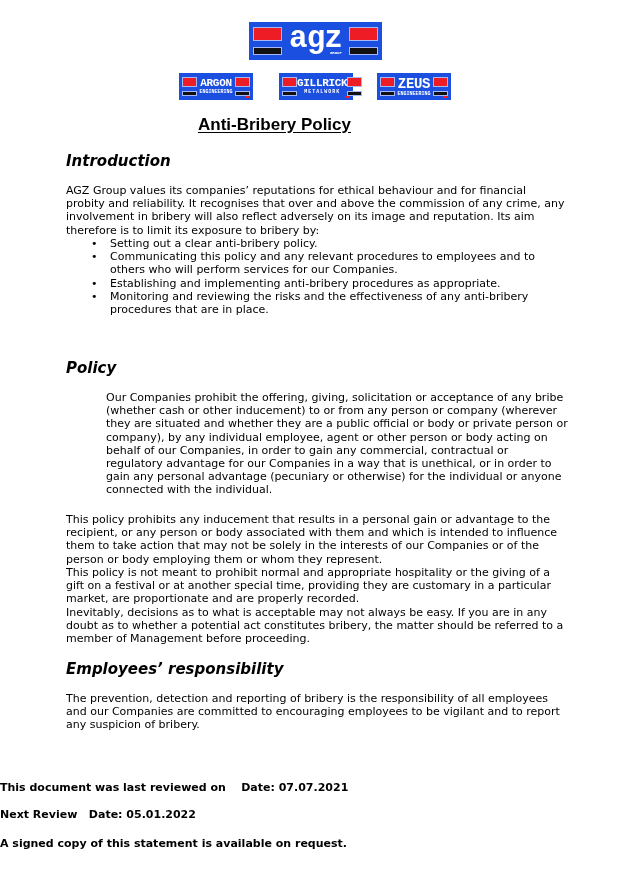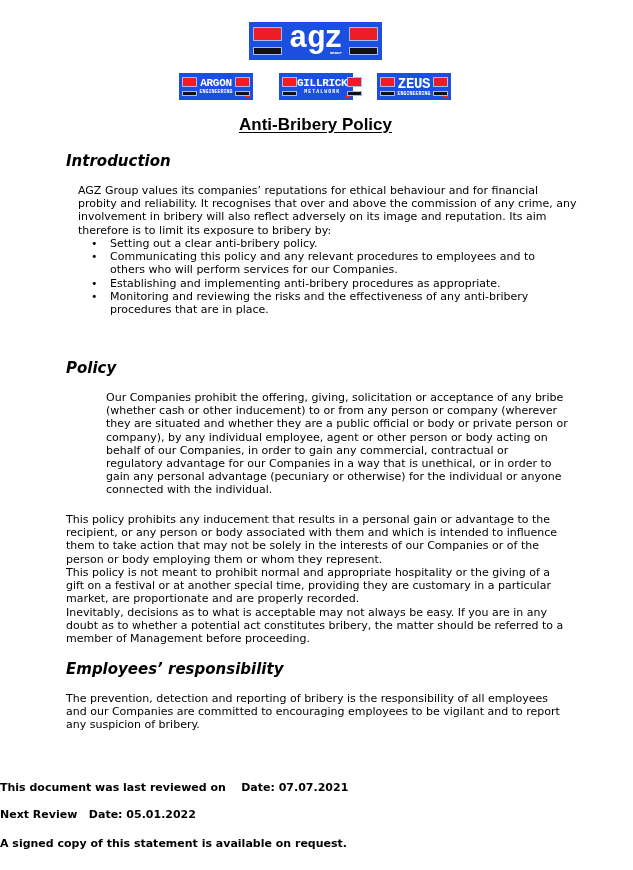--- a/index.html
+++ b/index.html
@@ -28,21 +28,21 @@
     .sub-logo .wordmark { font-size: 11px; letter-spacing: -0.3px; text-align: right; }
     .sub-logo .sub { font-size: 5px; margin-top: 1px; letter-spacing: 0px; }
     .sub-logo .tm { position: absolute; right: 3px; bottom: 2px; width: 5px; height: 2px; background: #ee1c25; }
     #logo-argon { left: 179px; }
     #logo-gillrick { left: 279px; }
     #logo-zeus { left: 377px; }
 
     .title {
       position: absolute; top: 115px; left: 0; width: 549px; text-align: center;
       font-family: "Liberation Sans", sans-serif; font-weight: bold; font-size: 17px;
-      text-decoration: underline; text-underline-offset: 2px; padding-left: 41px;
+      text-decoration: underline; text-underline-offset: 2px;
     }
     .heading {
       position: absolute; left: 66px; font-weight: bold; font-style: italic; font-size: 15px;
     }
     .para {
       position: absolute; font-size: 11px; line-height: 13.2px; margin: 0;
     }
     .bullets { position: absolute; left: 66px; top: 237px; width: 500px; margin: 0; padding: 0; list-style: none; font-size: 11px; line-height: 13.2px; }
     .bullets li { position: relative; padding-left: 44px; }
     .bullets li::before { content: "•"; position: absolute; left: 25px; top: 0; }
@@ -108,21 +108,21 @@
   <div class="bars">
       <div class="bar-red"></div>
       <div class="bar-black"></div>
     </div>
   <div class="tm"></div>
 </div>
 
 <div class="title">Anti-Bribery Policy</div>
 
 <div class="heading" style="top:152px;">Introduction</div>
-<p class="para" style="left:66px; top:184px; width:500px;margin-left:12px;">AGZ Group values its companies’ reputations for ethical behaviour and for financial probity and reliability. It recognises that over and above the commission of any crime, any involvement in bribery will also reflect adversely on its image and reputation. Its aim therefore is to limit its exposure to bribery by:</p>
+<p class="para" style="left:66px; top:184px; width:500px;">AGZ Group values its companies’ reputations for ethical behaviour and for financial probity and reliability. It recognises that over and above the commission of any crime, any involvement in bribery will also reflect adversely on its image and reputation. Its aim therefore is to limit its exposure to bribery by:</p>
 <ul class="bullets">
   <li>Setting out a clear anti-bribery policy.</li>
   <li> Communicating this policy and any relevant procedures to employees and to others who will perform services for our Companies.</li>
   <li> Establishing and implementing anti-bribery procedures as appropriate.</li>
   <li>Monitoring and reviewing the risks and the effectiveness of any anti-bribery procedures that are in place.</li>
 </ul>
 
 <div class="heading" style="top:359px;">Policy</div>
 <p class="para" style="left:106px; top:391px; width:462px;">Our Companies prohibit the offering, giving, solicitation or acceptance of any bribe (whether cash or other inducement)  to or from any person or company (wherever they are situated and whether they are a public official or body or private person or company),  by any individual employee, agent or other person or body acting on behalf of our Companies,  in order to gain any commercial, contractual or regulatory advantage for our Companies in a way that is unethical, or in order to gain any personal advantage (pecuniary or otherwise) for the individual or anyone connected with the individual.</p>
 <p class="para" style="left:66px; top:513px; width:502px;">This policy prohibits any inducement that results in a personal gain or advantage to the recipient, or any person or body associated with them and which is intended to influence them to take action that may not be solely in the interests of our Companies or of the person or body employing them or whom they represent.</p>

